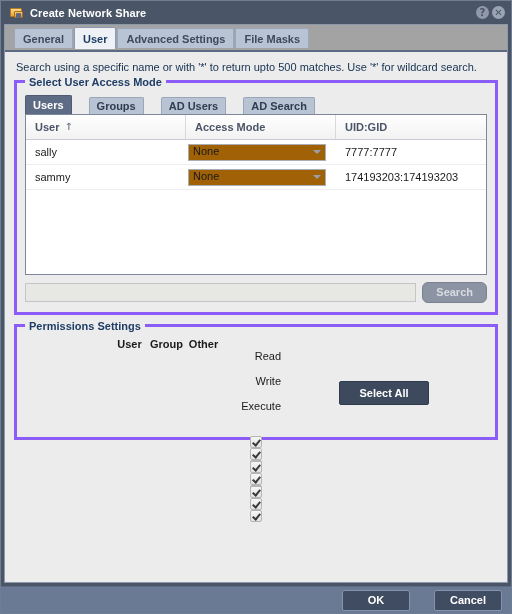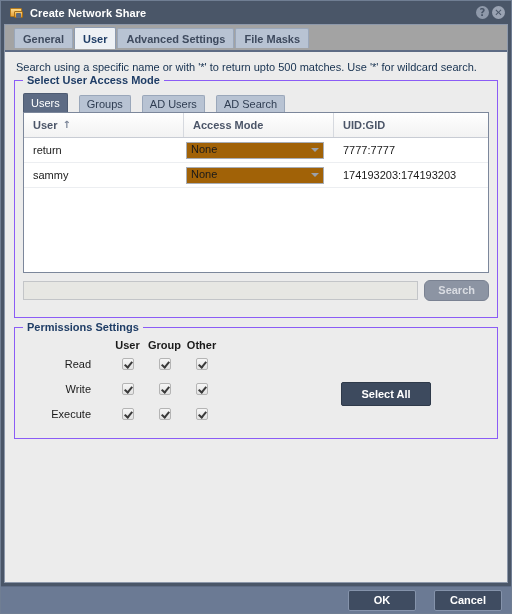--- a/index.html
+++ b/index.html
@@ -98,47 +98,47 @@
     box-sizing:border-box;
     position:relative;
   }
   .hint{
     color:#15304f;font-size:11px;
     padding:9px 2px 7px 2px;
     white-space:nowrap;
   }
   
   .fs{
-    border:1px solid #8b5cf6;
+    border:3px solid #8b5cf6;
     margin:0 0 9px 0;
-    padding:0 8px 16px 8px;
+    padding:0 8px 9px 8px;
     position:relative;
     box-sizing:border-box;
   }
   .fs > .lg{
     position:absolute;top:-7px;left:8px;
     background:#ececec;
     padding:0 4px;
     font-size:11px;font-weight:bold;color:#1f3d66;
     white-space:nowrap;
   }
   
   .subtabstrip{
     display:flex;align-items:flex-end;
     margin:12px 0 0 0;height:19px;
   }
   .subtab{
     height:17px;line-height:17px;
     padding:0 7px;
-    font-size:11px;font-weight:normal;
+    font-size:11px;font-weight:bold;
     color:#2f3d52;
     background:#b8c3d3;
     border:1px solid #9aa7ba;border-bottom:none;
     border-radius:2px 2px 0 0;
-    margin-right:11px;
+    margin-right:17px;
     box-sizing:border-box;cursor:default;
   }
   .subtab.active{
     background:#5d6b84;color:#ffffff;
     border-color:#4e5b72;
     height:19px;line-height:19px;
   }
   
   .grid{
     border:1px solid #7c879b;
@@ -235,21 +235,21 @@
     width:0;height:0;border-left:4px solid transparent;border-right:4px solid transparent;
     border-top:5px solid #9aa0aa;
   }
   
   .permwrap{position:relative;padding-top:11px;}
   .phead{display:flex;margin-left:86px;}
   .phead span{
     width:37px;text-align:center;
     font-size:11px;font-weight:bold;color:#1a1a1a;
   }
-  .prow{display:flex;align-items:center;height:25px;}
+  .prow{display:flex;align-items:center;height:25px;flex-direction:column;}
   .prow .plabel{
     width:86px;flex:0 0 86px;
     text-align:right;padding-right:18px;
     font-size:11px;color:#1a1a1a;
     box-sizing:border-box;
   }
   .cbcell{width:37px;display:flex;justify-content:center;align-items:center;}
   .cb{
     width:12px;height:12px;
     background:linear-gradient(#f6f6f6,#e2e2e2);
@@ -276,21 +276,21 @@
     color:#ffffff;font-size:11px;font-weight:bold;
     display:flex;align-items:center;justify-content:center;
     cursor:default;
   }
   
   .footer{
     flex:0 0 27px;height:27px;
     background:#6b7a94;
     border-top:1px solid #5d6b84;
     display:flex;align-items:center;justify-content:flex-end;
-    gap:18px;padding:0 9px;
+    gap:24px;padding:0 9px;
     box-sizing:border-box;
   }
   .fbtn{
     width:66px;height:19px;
     background:#3f4c61;
     border:1px solid #8593ab;
     border-radius:2px;
     color:#ffffff;font-size:11px;font-weight:bold;
     display:flex;align-items:center;justify-content:center;
     cursor:default;
@@ -341,21 +341,21 @@
           <div class="grid-head">
             <div class="gh c1">
               <span>User</span>
               <span class="sortarrow">↑</span>
             </div>
             <div class="gh c2">Access Mode</div>
             <div class="gh c3">UID:GID</div>
           </div>
 
           <div class="grow">
-            <div class="gc c1">return</div>
+            <div class="gc c1">sally</div>
             <div class="gc c2">
               <div class="minisel">
                 <span>None</span>
                 <span class="arw"></span>
               </div>
             </div>
             <div class="gc c3">7777:7777</div>
           </div>
 
           <div class="grow">

